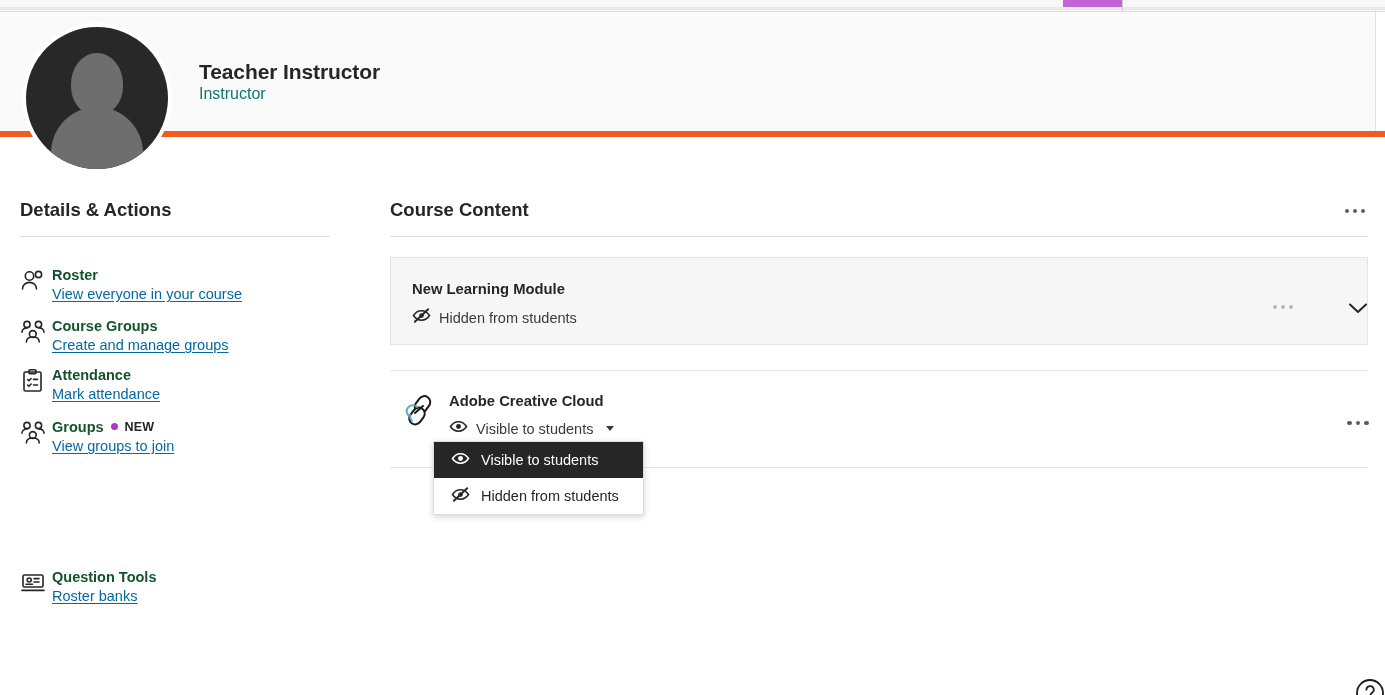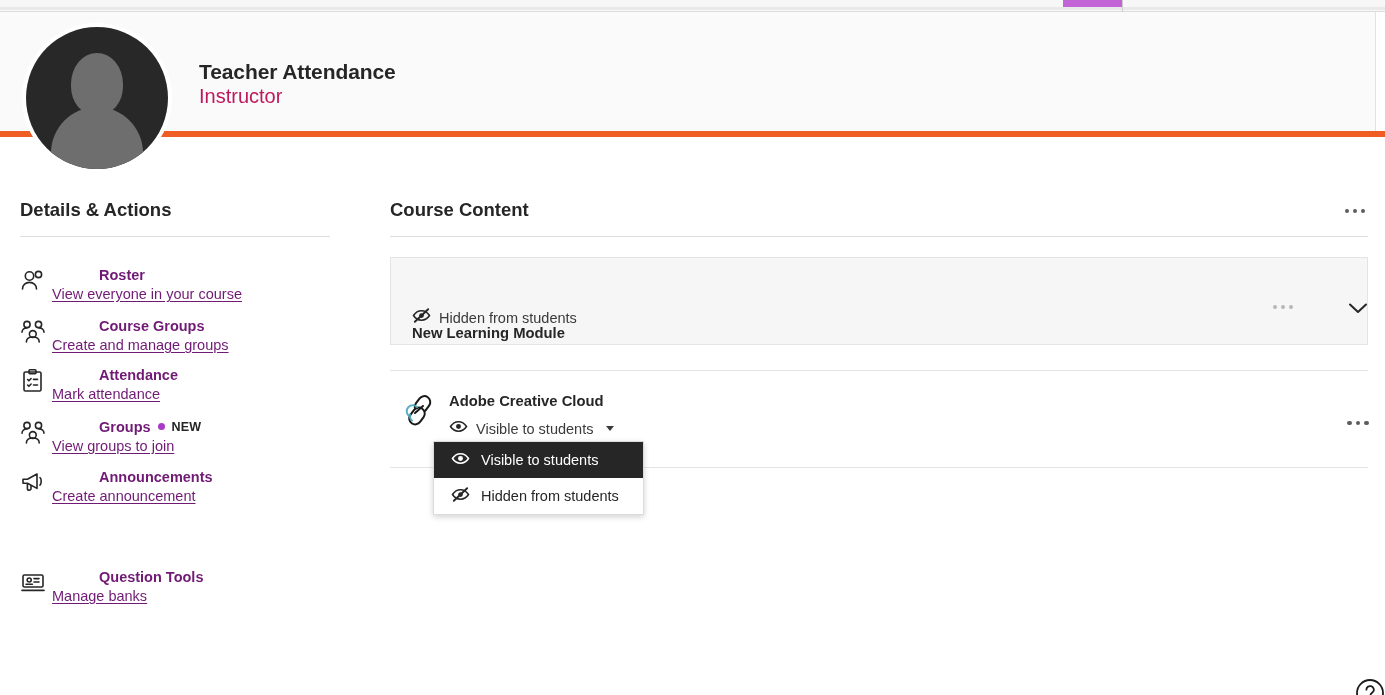--- a/index.html
+++ b/index.html
@@ -96,23 +96,23 @@
     position: absolute;
     left: 199px; top: 60px;
     font-size: 21px;
     font-weight: 700;
     letter-spacing: -0.1px;
     color: #262626;
   }
   #profile-role {
     position: absolute;
     left: 199px; top: 85px;
-    font-size: 20px;
+    font-size: 16px;
     font-weight: 400;
-    color: #be185d;
+    color: #0f766e;
   }
 
   
   #sidebar {
     position: absolute;
     left: 0; top: 137px;
     width: 360px; height: 558px;
     background: #ffffff;
     text-align: right;
   }
@@ -153,41 +153,40 @@
     position: absolute;
     left: 32px; top: 0px;
     display: flex;
     align-items: center;
     gap: 7px;
     height: 19px;
   }
   .side-title {
     font-size: 14.5px;
     font-weight: 700;
-    color: #701a75;
+    color: #14532d;
     white-space: nowrap;
-    margin-left: 47px;
   }
   .new-dot {
     width: 7px; height: 7px;
     border-radius: 50%;
     background: #a939c6;
     display: inline-block;
   }
   .new-text {
     font-size: 12.5px;
     font-weight: 700;
     color: #262626;
     letter-spacing: 0.2px;
   }
   .side-link {
     position: absolute;
     left: 32px; top: 21px;
     font-size: 14.5px;
-    color: #701a75;
+    color: #0369a1;
     text-decoration: underline;
     text-underline-offset: 2px;
     cursor: pointer;
     white-space: nowrap;
   }
 
   
   #main {
     position: absolute;
     left: 360px; top: 137px;
@@ -227,21 +226,20 @@
     width: 978px; height: 88px;
     background: #f6f6f6;
     border: 1px solid #e4e4e4;
   }
   #module-title {
     position: absolute;
     left: 21px; top: 23px;
     font-size: 14.8px;
     font-weight: 700;
     color: #262626;
-    margin-top: 44px;
   }
   #module-status {
     position: absolute;
     left: 21px; top: 48px;
     display: flex; align-items: center; gap: 8px;
   }
   #module-status .st-text {
     font-size: 14.5px;
     color: #3a3a3a;
   }
@@ -375,21 +373,21 @@
 </div>
 
 <div id="profile-header"></div>
 <div id="header-right-gutter"></div>
 
 <div id="avatar">
   <div class="av-head"></div>
   <div class="av-body"></div>
 </div>
 
-<div id="profile-name">Teacher Attendance</div>
+<div id="profile-name">Teacher Instructor</div>
 <div id="profile-role">Instructor</div>
 
 <div id="orange-rule"></div>
 
 <div id="sidebar">
   <div id="sidebar-title">Details &amp; Actions</div>
   <div id="sidebar-rule"></div>
 
   <div class="side-item" style="top:128px">
     <span class="side-icon">
@@ -445,49 +443,36 @@
       </svg>
     </span>
     <div class="side-title-row">
       <span class="side-title">Groups</span>
       <span class="new-dot"></span>
       <span class="new-text">NEW</span>
     </div>
     <a class="side-link">View groups to join</a>
   </div>
 
-  <div class="side-item" style="top:330px">
-    <span class="side-icon">
-      <svg width="26" height="26" viewBox="0 0 26 26" fill="none" stroke="#262626" stroke-width="1.6">
-        <path d="M3 9.2h4.4l9.6-5.2v14.4l-9.6-5.2H3z" stroke-linejoin="round"></path>
-        <path d="M20 7.6c1.6 1 1.6 6.2 0 7.6" stroke-linecap="round"></path>
-        <path d="M7.4 13.2v5.2a1.8 1.8 0 003.6 0v-3.2" stroke-linejoin="round"></path>
-      </svg>
-    </span>
-    <div class="side-title-row">
-      <span class="side-title">Announcements</span>
-    </div>
-    <a class="side-link">Create announcement</a>
-  </div>
 
 
   <div class="side-item" style="top:430px">
     <span class="side-icon">
       <svg width="26" height="26" viewBox="0 0 26 26" fill="none" stroke="#262626" stroke-width="1.6">
         <rect x="3" y="5" width="20" height="12" rx="1.4"></rect>
         <circle cx="9.2" cy="10" r="2"></circle>
         <path d="M14"></path>
           <path d="M14 8.6h5M14 12h5M6 14.2h6.4" stroke-linecap="round"></path>
         <path d="M2 20.4h22" stroke-linecap="round"></path>
       </svg>
     </span>
     <div class="side-title-row">
       <span class="side-title">Question Tools</span>
     </div>
-    <a class="side-link">Manage banks</a>
+    <a class="side-link">Roster banks</a>
   </div>
 </div>
 
 <div id="sidebar-divider"></div>
 
 <div id="main">
 
   <div id="course-content-title">Course Content</div>
 
   <div id="content-kebab">

